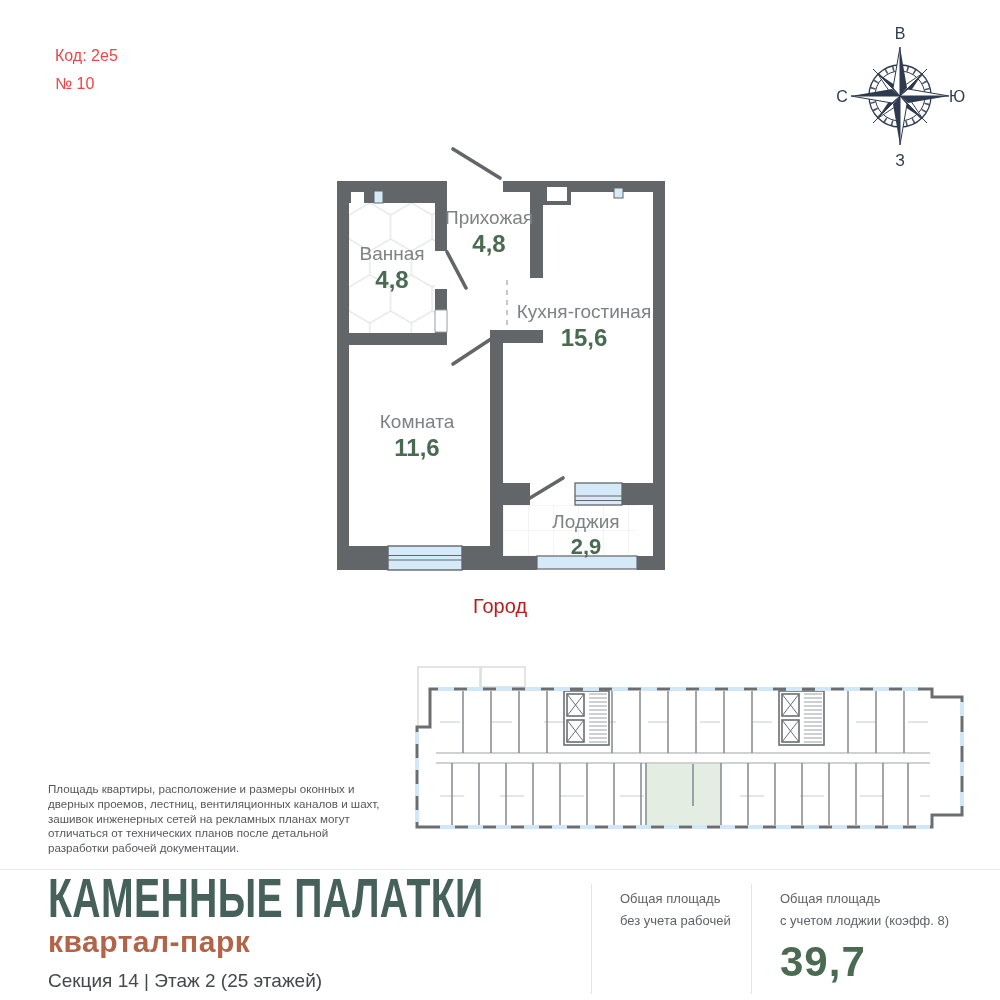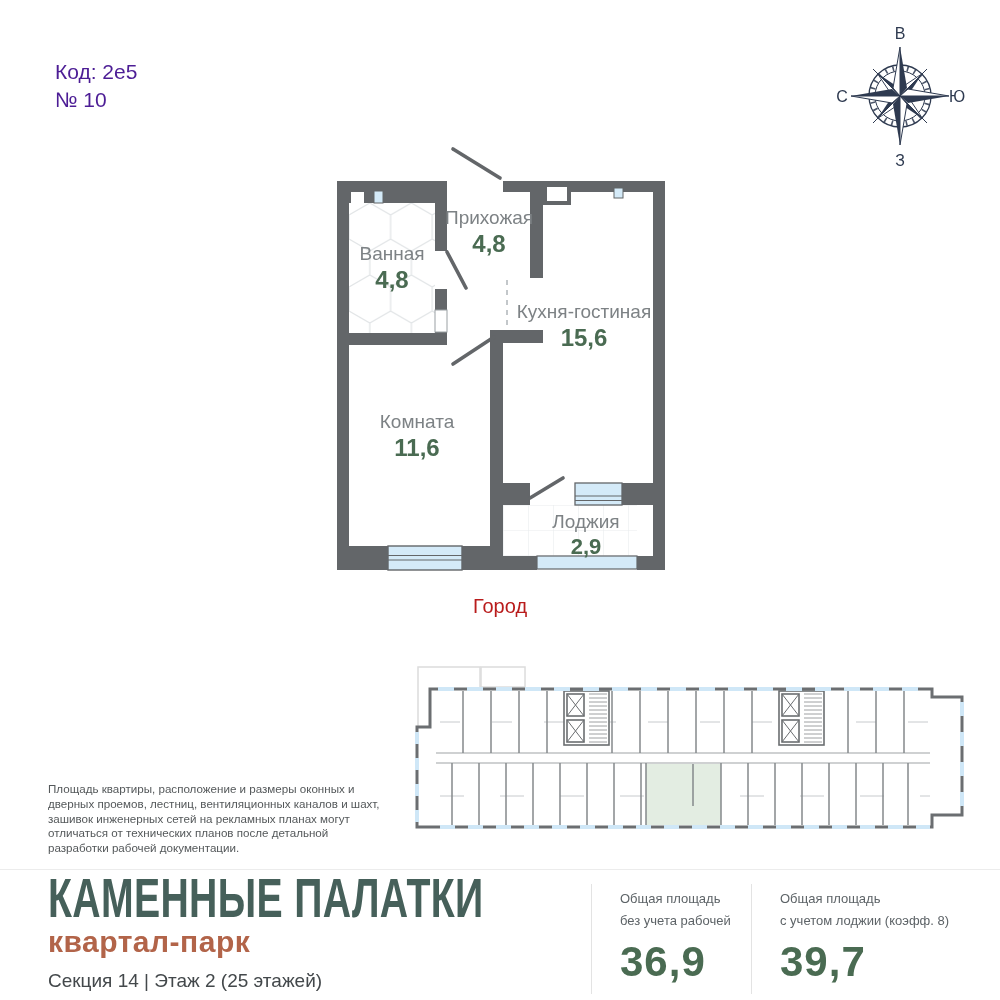--- a/index.html
+++ b/index.html
@@ -2,21 +2,21 @@
 <html><head>
 <meta charset="utf-8">
 <style>
   html,body{margin:0;padding:0;}
   body{
     width:1000px;height:1000px;position:relative;background:#ffffff;
     font-family:"Liberation Sans","DejaVu Sans",sans-serif;color:#3c4043;overflow:hidden;
   }
   .abs{position:absolute;}
   
-  .code-block{left:55px;top:58px;font-size:21px;line-height:28px;color:#4c1d95;}
+  .code-block{left:55px;top:42px;font-size:16px;line-height:28px;color:#ef4444;}
   
   .plan-svg{left:325px;top:140px;}
   .city-label{left:325px;top:595px;width:350px;text-align:center;font-size:20px;color:#b91c1c;}
   
   .compass-svg{left:828px;top:16px;}
   
   .mini-svg{left:405px;top:650px;}
   
   .disclaimer{left:48px;top:782px;width:332px;font-size:11.6px;line-height:14.8px;color:#54585a;}
   
@@ -257,19 +257,18 @@
 <div class="abs brand">
   <div class="brand-title">КАМЕННЫЕ ПАЛАТКИ</div>
   <div class="brand-sub">квартал-парк</div>
   <div class="brand-loc">Секция 14 | Этаж 2 (25 этажей)</div>
 </div>
 <div class="abs vdiv vdiv1"></div>
 <div class="abs vdiv vdiv2"></div>
 <div class="abs area-block ab1">
   <div class="l">Общая площадь</div>
   <div class="l">без учета рабочей</div>
-  <div class="v">36,9</div>
 </div>
 <div class="abs area-block ab2">
   <div class="l">Общая площадь</div>
   <div class="l">с учетом лоджии (коэфф. 8)</div>
   <div class="v">39,7</div>
 </div>
 
 </body></html>

